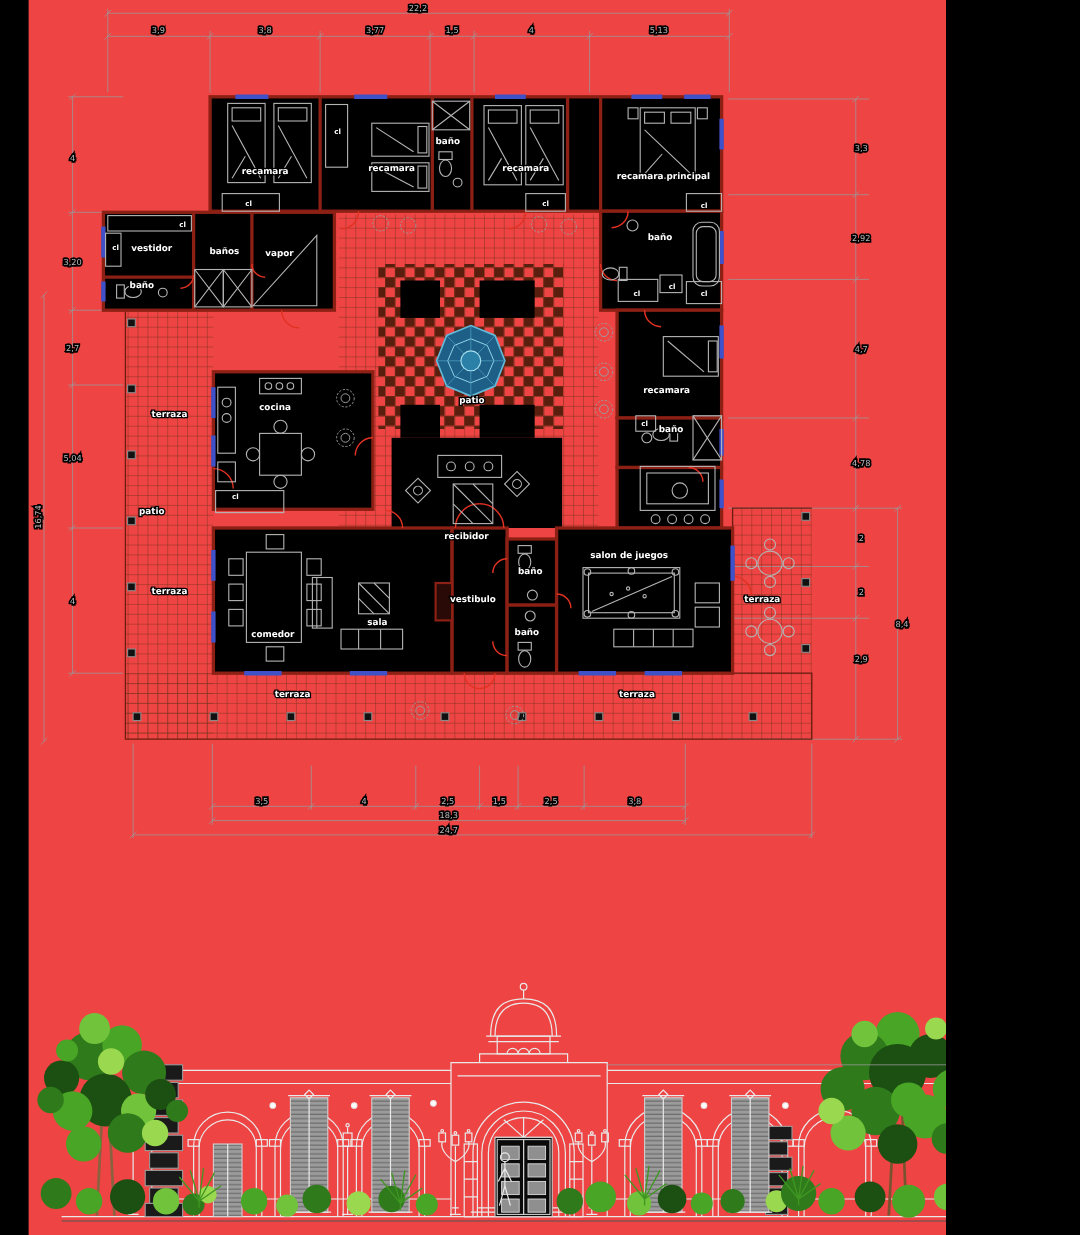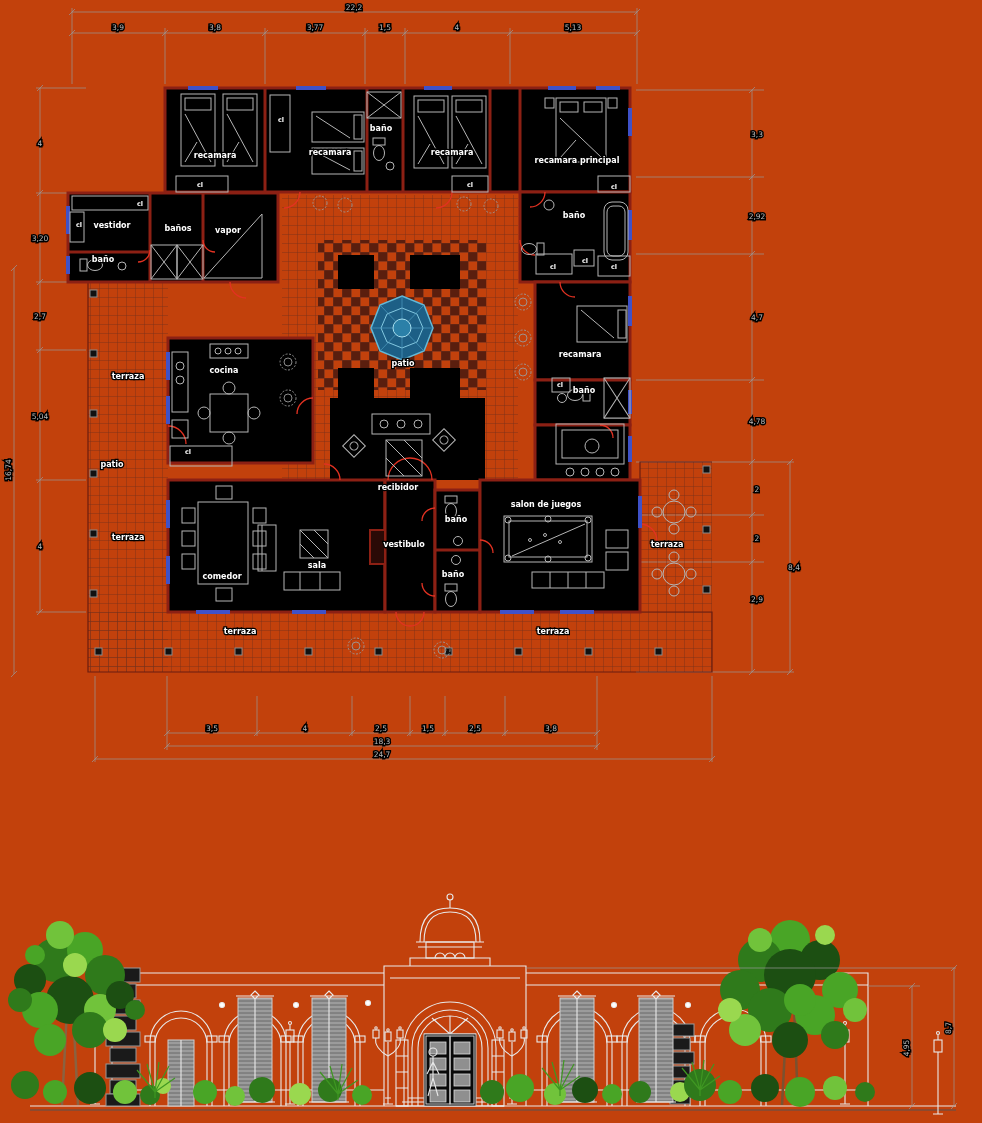--- a/index.html
+++ b/index.html
@@ -1,16 +1,16 @@
 <!DOCTYPE html>
 <html><head>
 <meta charset="utf-8">
 <style>
   html,body{margin:0;padding:0;background:#000;}
-  .canvas{position:relative;width:982px;height:1123px;background:#c2410c;overflow:hidden;}
+  .canvas{position:relative;width:834px;height:1123px;background:#ef4444;overflow:hidden;margin-left:26px;}
   svg{position:absolute;left:0;top:0;}
   .wall{fill:#000;stroke:#8c2014;stroke-width:3;}
   .wallp{fill:none;stroke:#8c2014;stroke-width:3;}
   .wall-thin{fill:none;stroke:#6b1d10;stroke-width:1.2;}
   .door{fill:none;stroke:#e23222;stroke-width:1.3;}
   .furn{fill:none;stroke:#b5b5b5;stroke-width:1;}
   .col{fill:#111;stroke:#8a8a8a;stroke-width:1;}
   .dim{stroke:#9a9a9a;stroke-width:0.7;fill:none;}
   .dimtext{fill:#b8b8b8;font:7.5px "DejaVu Sans",sans-serif;text-anchor:middle;paint-order:stroke;stroke:#000;stroke-width:3px;}
   .lbl{fill:#fff;font:bold 8px "DejaVu Sans",sans-serif;text-anchor:middle;paint-order:stroke;stroke:#000;stroke-width:2.5px;}

